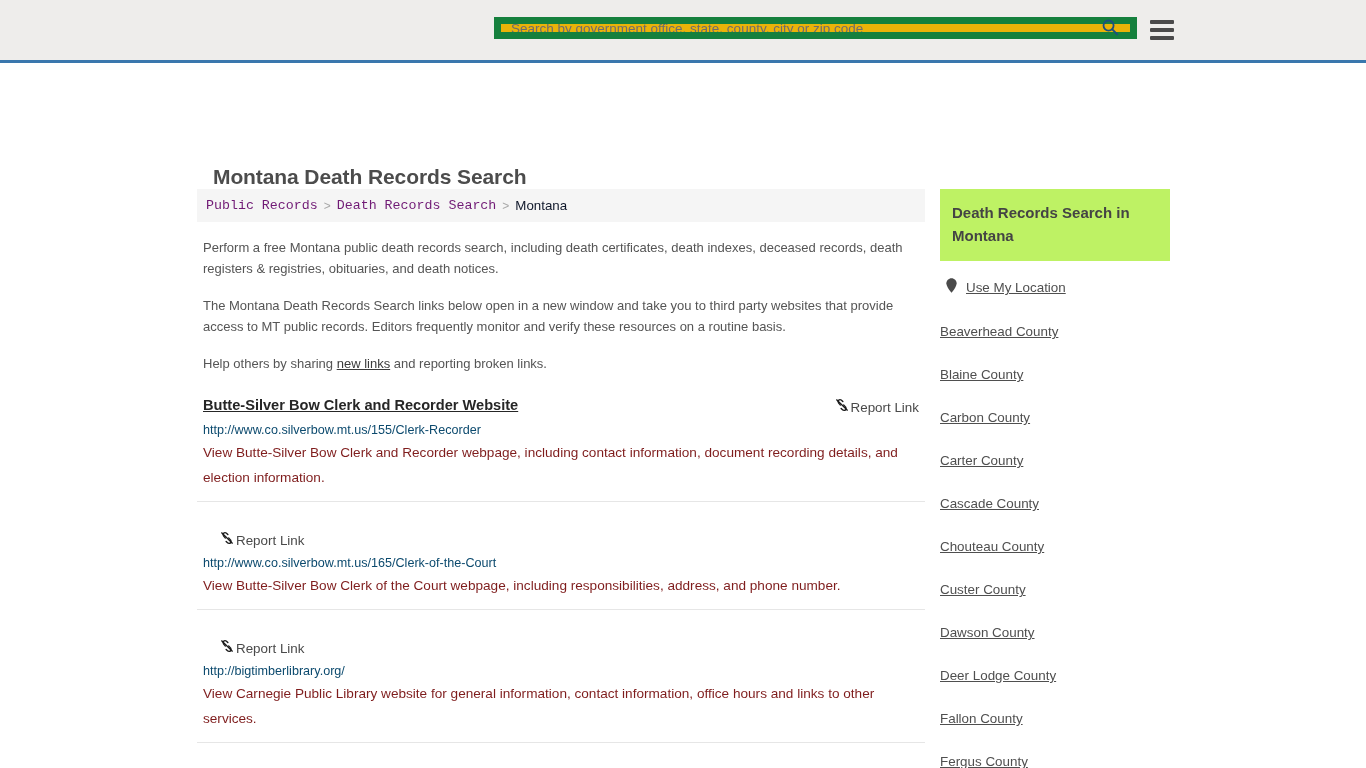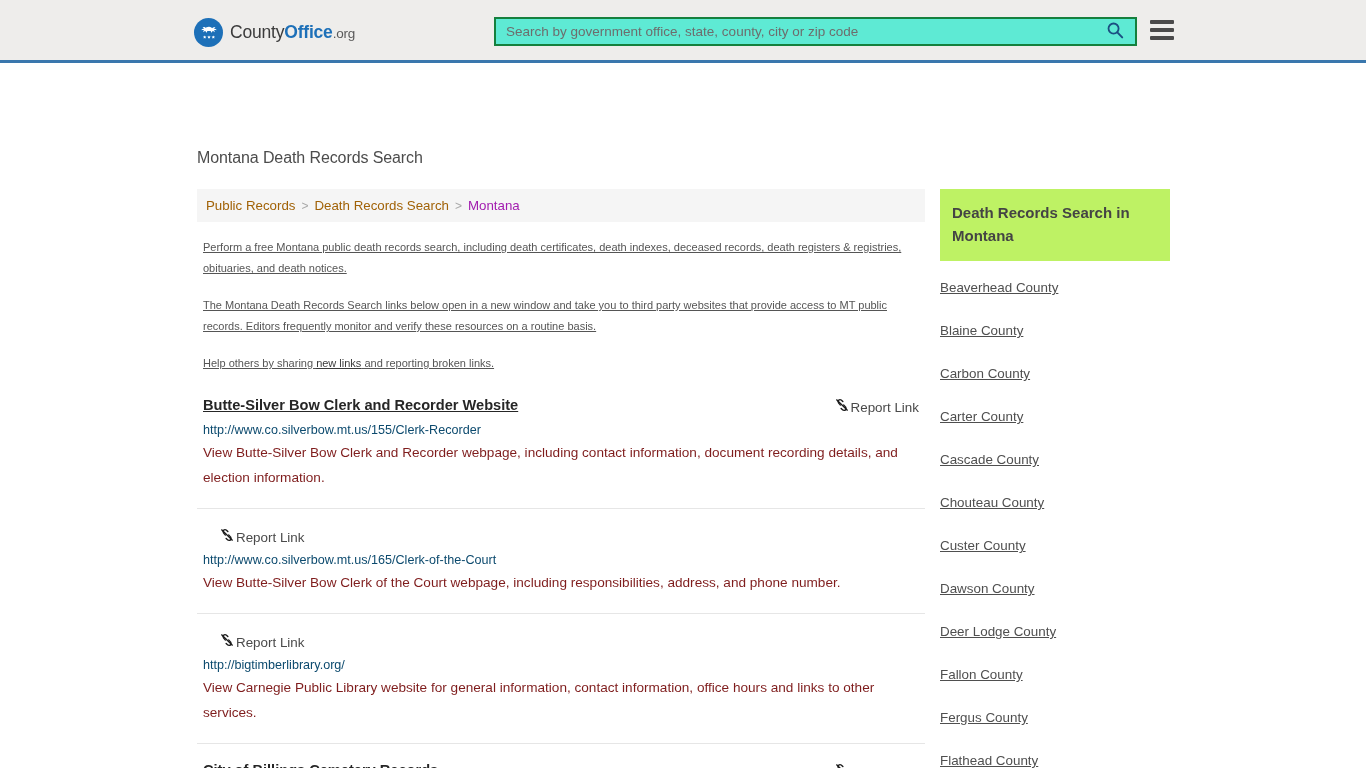--- a/index.html
+++ b/index.html
@@ -48,23 +48,23 @@
   }
   .logo-text .b { font-weight: bold; color: #1d70b8; }
   .logo-text .c { font-weight: normal; color: #3b3b3b; }
   .logo-text .org { font-size: 13.5px; color: #5a5a5a; }
 
   .search-wrap {
     position: absolute;
     left: 494px;
     top: 17px;
     width: 643px;
-    height: 29px;
-    background: #5eead4;
-    border: 2px solid #15803d;
+    height: 22px;
+    background: #eab308;
+    border: 7px solid #15803d;
     display: flex;
     align-items: center;
   }
   .search-input {
     flex: 1;
     height: 100%;
     border: none;
     outline: none;
     padding: 0 10px;
     font-size: 13.5px;
@@ -99,24 +99,24 @@
 
   
   .page {
     position: relative;
     padding: 0;
   }
   .page-title {
     position: absolute;
     left: 197px;
     top: 86px;
-    font-size: 16px;
-    font-weight: normal;
+    font-size: 21px;
+    font-weight: bold;
     color: #4c4c4c;
-    margin: 0;
+    margin: 16px;
     letter-spacing: -0.1px;
   }
 
   .content-cols {
     position: absolute;
     top: 126px;
     left: 0;
     width: 1366px;
   }
 
@@ -129,53 +129,53 @@
 
   .breadcrumb {
     background: #f5f5f5;
     height: 33px;
     display: flex;
     align-items: center;
     padding: 0 9px;
     font-size: 13.3px;
   }
   .breadcrumb a {
-    color: #a16207;
+    color: #701a75;
     text-decoration: none;
+    font-family: Liberation Mono, monospace;
   }
   .breadcrumb .sep {
     color: #a8a8a8;
     margin: 0 6px;
     font-size: 12px;
   }
-  .breadcrumb .current { color: #a21caf; text-align: right; }
+  .breadcrumb .current { color: #0f172a; text-align: right; }
 
   .intro {
     padding: 0 6px;
     margin-top: 15px;
   }
   .intro p {
     margin: 0 0 16px 0;
-    font-size: 11px;
+    font-size: 13px;
     line-height: 21px;
     color: #555555;
-    text-decoration: underline;
   }
   .intro p:last-child { margin-bottom: 0; }
   .intro a {
     color: #3a3a3a;
     text-decoration: underline;
     font-weight: normal;
   }
 
   .results { margin-top: 22px; }
   .result {
-    padding: 0 6px 18px 6px;
+    padding: 0 6px 11px 6px;
     border-bottom: 1px solid #e6e6e6;
-    margin-bottom: 17px;
+    margin-bottom: 27px;
     position: relative;
   }
   .result:last-child { border-bottom: none; }
   .result-head {
     display: flex;
     align-items: flex-start;
     justify-content: space-between;
   }
   .result-title {
     font-size: 14.6px;
@@ -248,31 +248,20 @@
     gap: 9px;
     padding-left: 6px;
   }
   .pin-icon { flex: 0 0 auto; display: block; }
 </style>
 </head>
 <body>
 
 <header class="site-header">
 
-  <a class="logo-wrap">
-    <span class="logo-mark">
-      <svg width="22" height="22" viewBox="0 0 24 24">
-        <path d="M12 5.2c-2.2 0-3.4 1.1-3.4 1.1S7.2 5.1 5 5.6c1.3.6 1.9 1.6 1.9 1.6S4.6 7.6 3.4 8.9c1.8-.4 3.1 0 3.1 0s-.9 1-1 2.3c1.3-1.1 2.6-1.3 2.6-1.3s.5 1.2 1.6 1.9c0-1.1.5-2 .5-2h3.6s.5.9.5 2c1.1-.7 1.6-1.9 1.6-1.9s1.3.2 2.6 1.3c-.1-1.3-1-2.3-1-2.3s1.3-.4 3.1 0c-1.2-1.3-3.5-1.7-3.5-1.7s.6-1 1.9-1.6c-2.2-.5-3.6 1.3-3.6 1.3S14.2 5.2 12 5.2z" fill="#ffffff"></path>
-        <path d="M7.3 14.6l.55 1.15 1.25.17-.9.88.22 1.25-1.12-.6-1.12.6.22-1.25-.9-.88 1.25-.17z" fill="#ffffff"></path>
-        <path d="M12 14.6l.55 1.15 1.25.17-.9.88.22 1.25-1.12-.6-1.12.6.22-1.25-.9-.88 1.25-.17z" fill="#ffffff"></path>
-        <path d="M16.7 14.6l.55 1.15 1.25.17-.9.88.22 1.25-1.12-.6-1.12.6.22-1.25-.9-.88 1.25-.17z" fill="#ffffff"></path>
-      </svg>
-    </span>
-    <span class="logo-text"><span class="c">County</span><span class="b">Office</span><span class="org">.org</span></span>
-  </a>
 
   <div class="search-wrap">
     <input class="search-input" type="text" placeholder="Search by government office, state, county, city or zip code" style="">
     <button class="search-btn">
       <span>
         <svg width="18" height="18" viewBox="0 0 20 20">
           <circle cx="8.4" cy="8.4" r="5.6" fill="none" stroke="#1b4f82" stroke-width="2"></circle>
           <line x1="12.6" y1="12.6" x2="18" y2="18.2" stroke="#1b4f82" stroke-width="2.2" stroke-linecap="round"></line>
         </svg>
       </span>
@@ -379,20 +368,30 @@
 
         </article>
 
       </section>
     </div>
 
     <aside class="side-col">
       <div class="side-head">Death Records Search in Montana</div>
 
       <ul class="side-list">
+        <li>
+          <span class="use-location">
+            <span class="pin-icon">
+              <svg width="11" height="15" viewBox="0 0 12 16">
+                <path d="M6 0C2.9 0 .4 2.5.4 5.6.4 9.8 6 16 6 16s5.6-6.2 5.6-10.4C11.6 2.5 9.1 0 6 0z" fill="#4a4a4a"></path>
+              </svg>
+            </span>
+            <a class="side-link">Use My Location</a>
+          </span>
+        </li>
         <li><a class="side-link">Beaverhead County</a></li>
         <li><a class="side-link">Blaine County</a></li>
         <li><a class="side-link">Carbon County</a></li>
         <li><a class="side-link">Carter County</a></li>
         <li><a class="side-link">Cascade County</a></li>
         <li><a class="side-link">Chouteau County</a></li>
         <li><a class="side-link">Custer County</a></li>
         <li><a class="side-link">Dawson County</a></li>
         <li><a class="side-link">Deer Lodge County</a></li>
         <li><a class="side-link">Fallon County</a></li>

